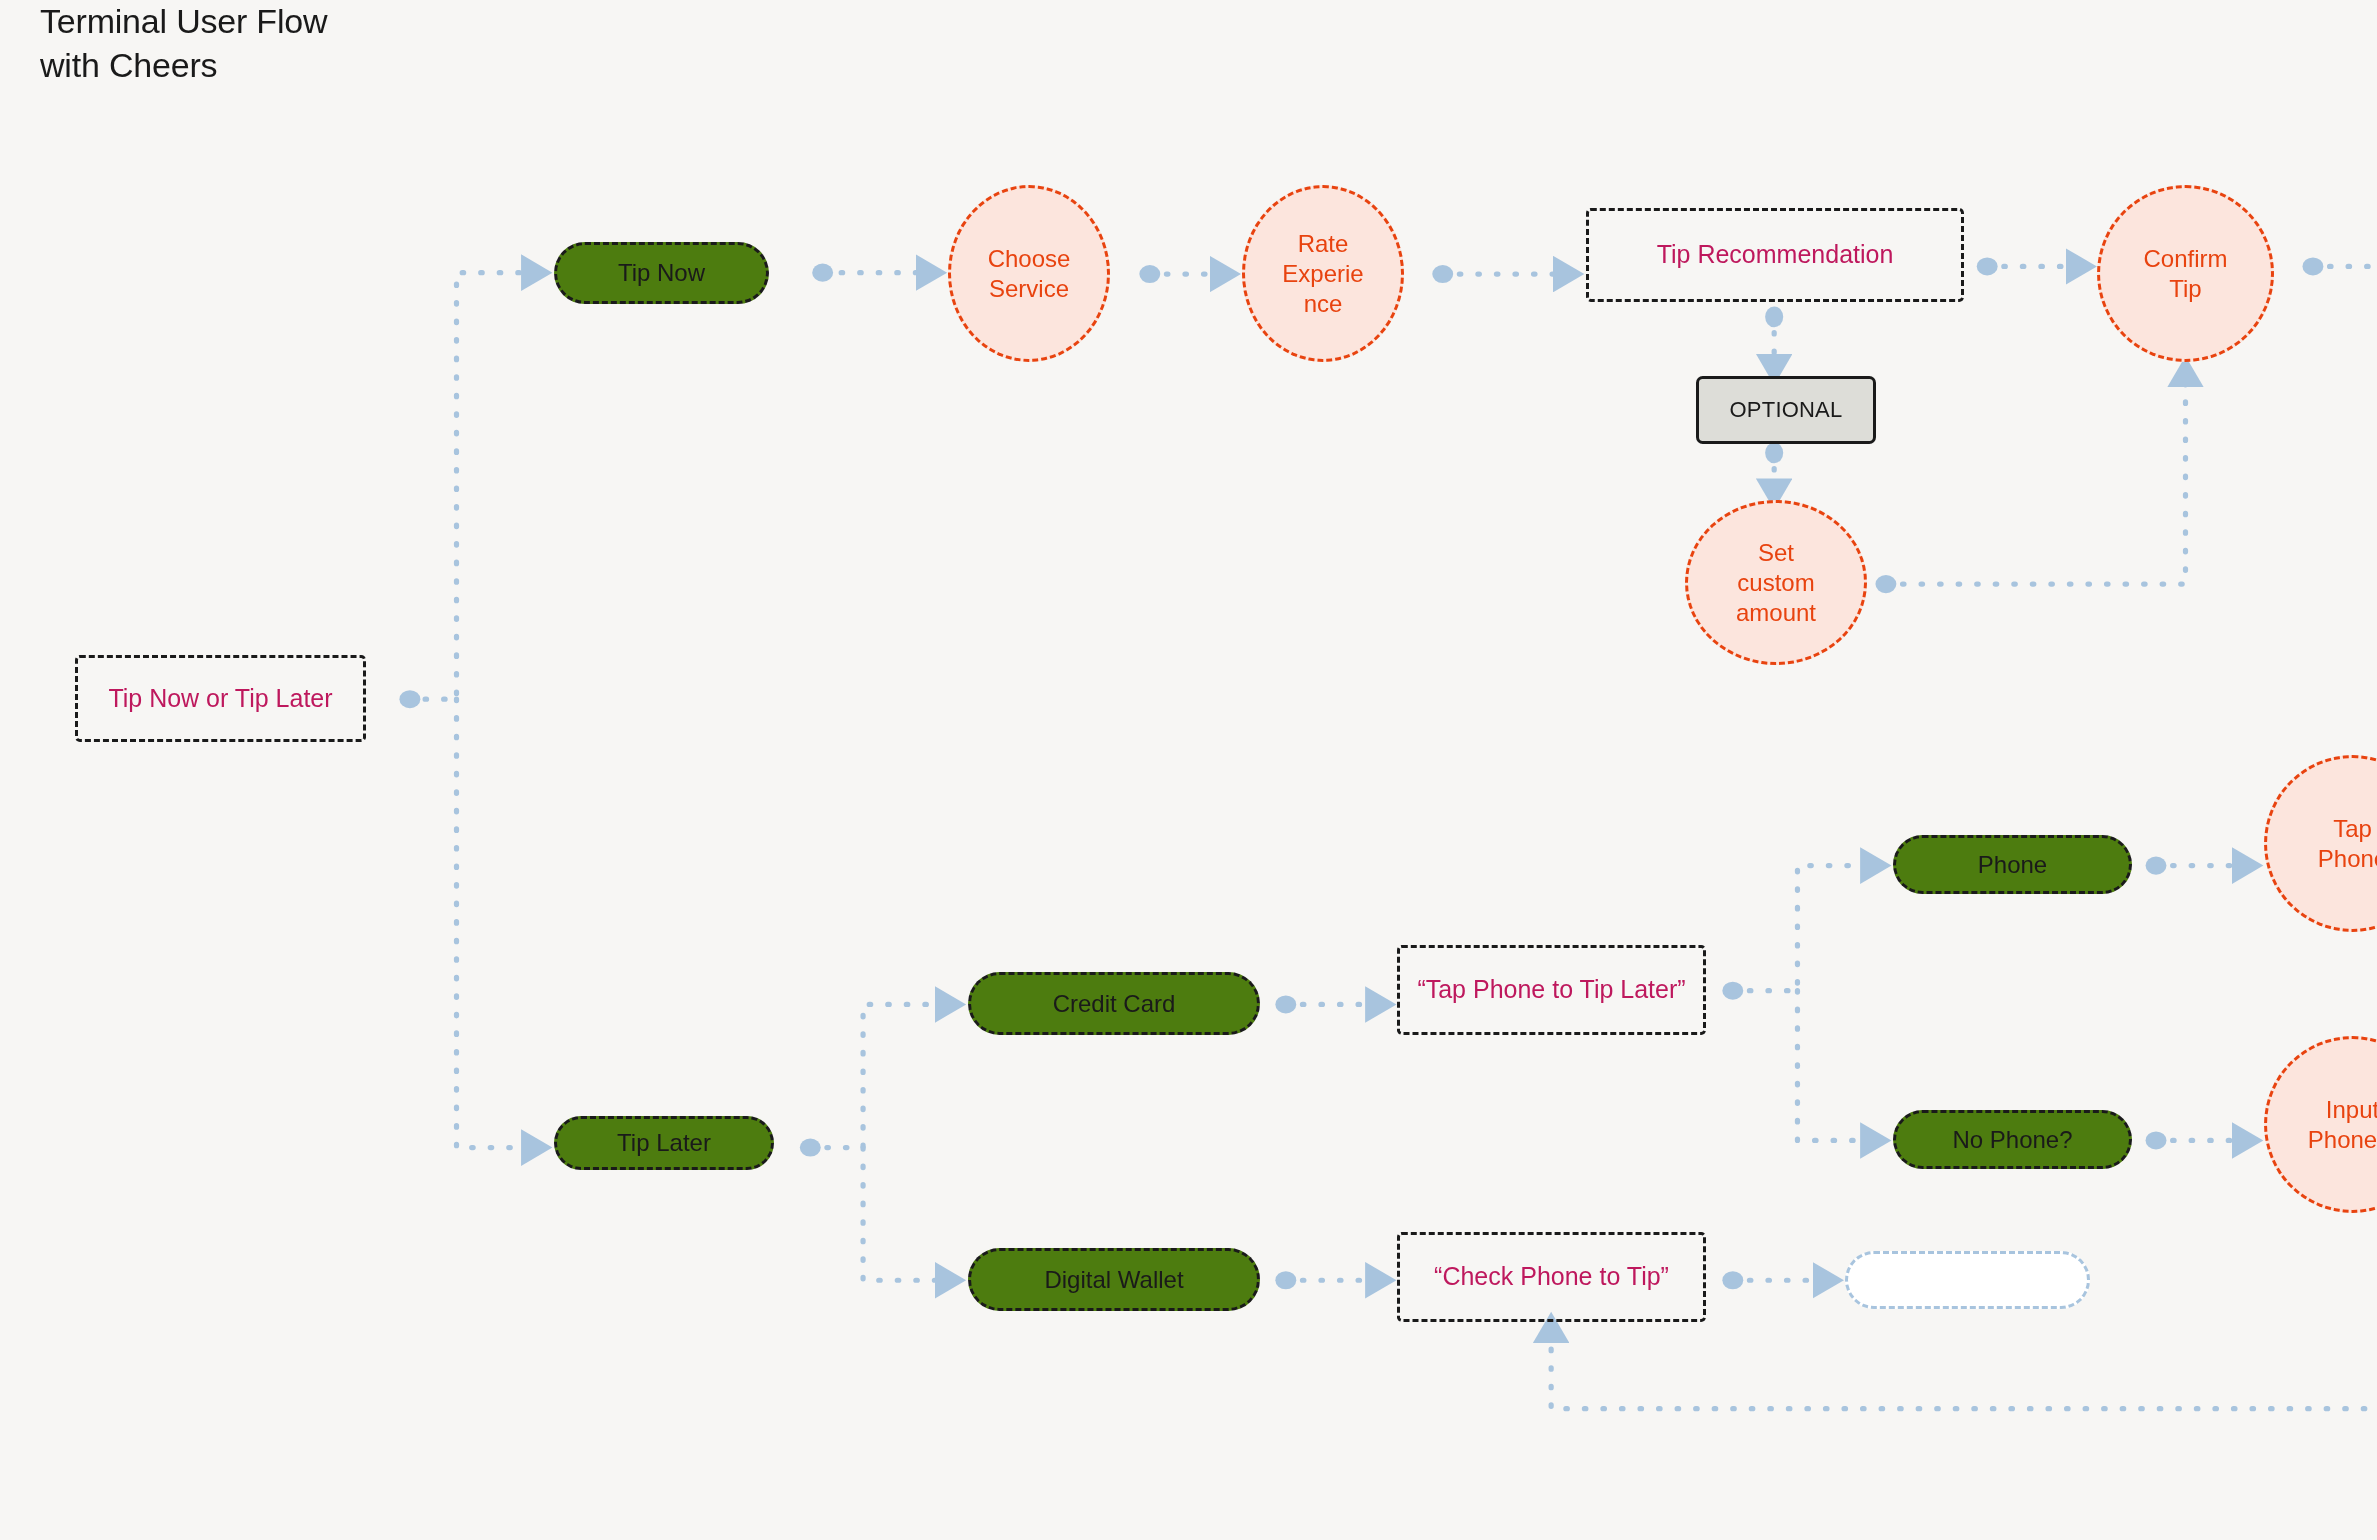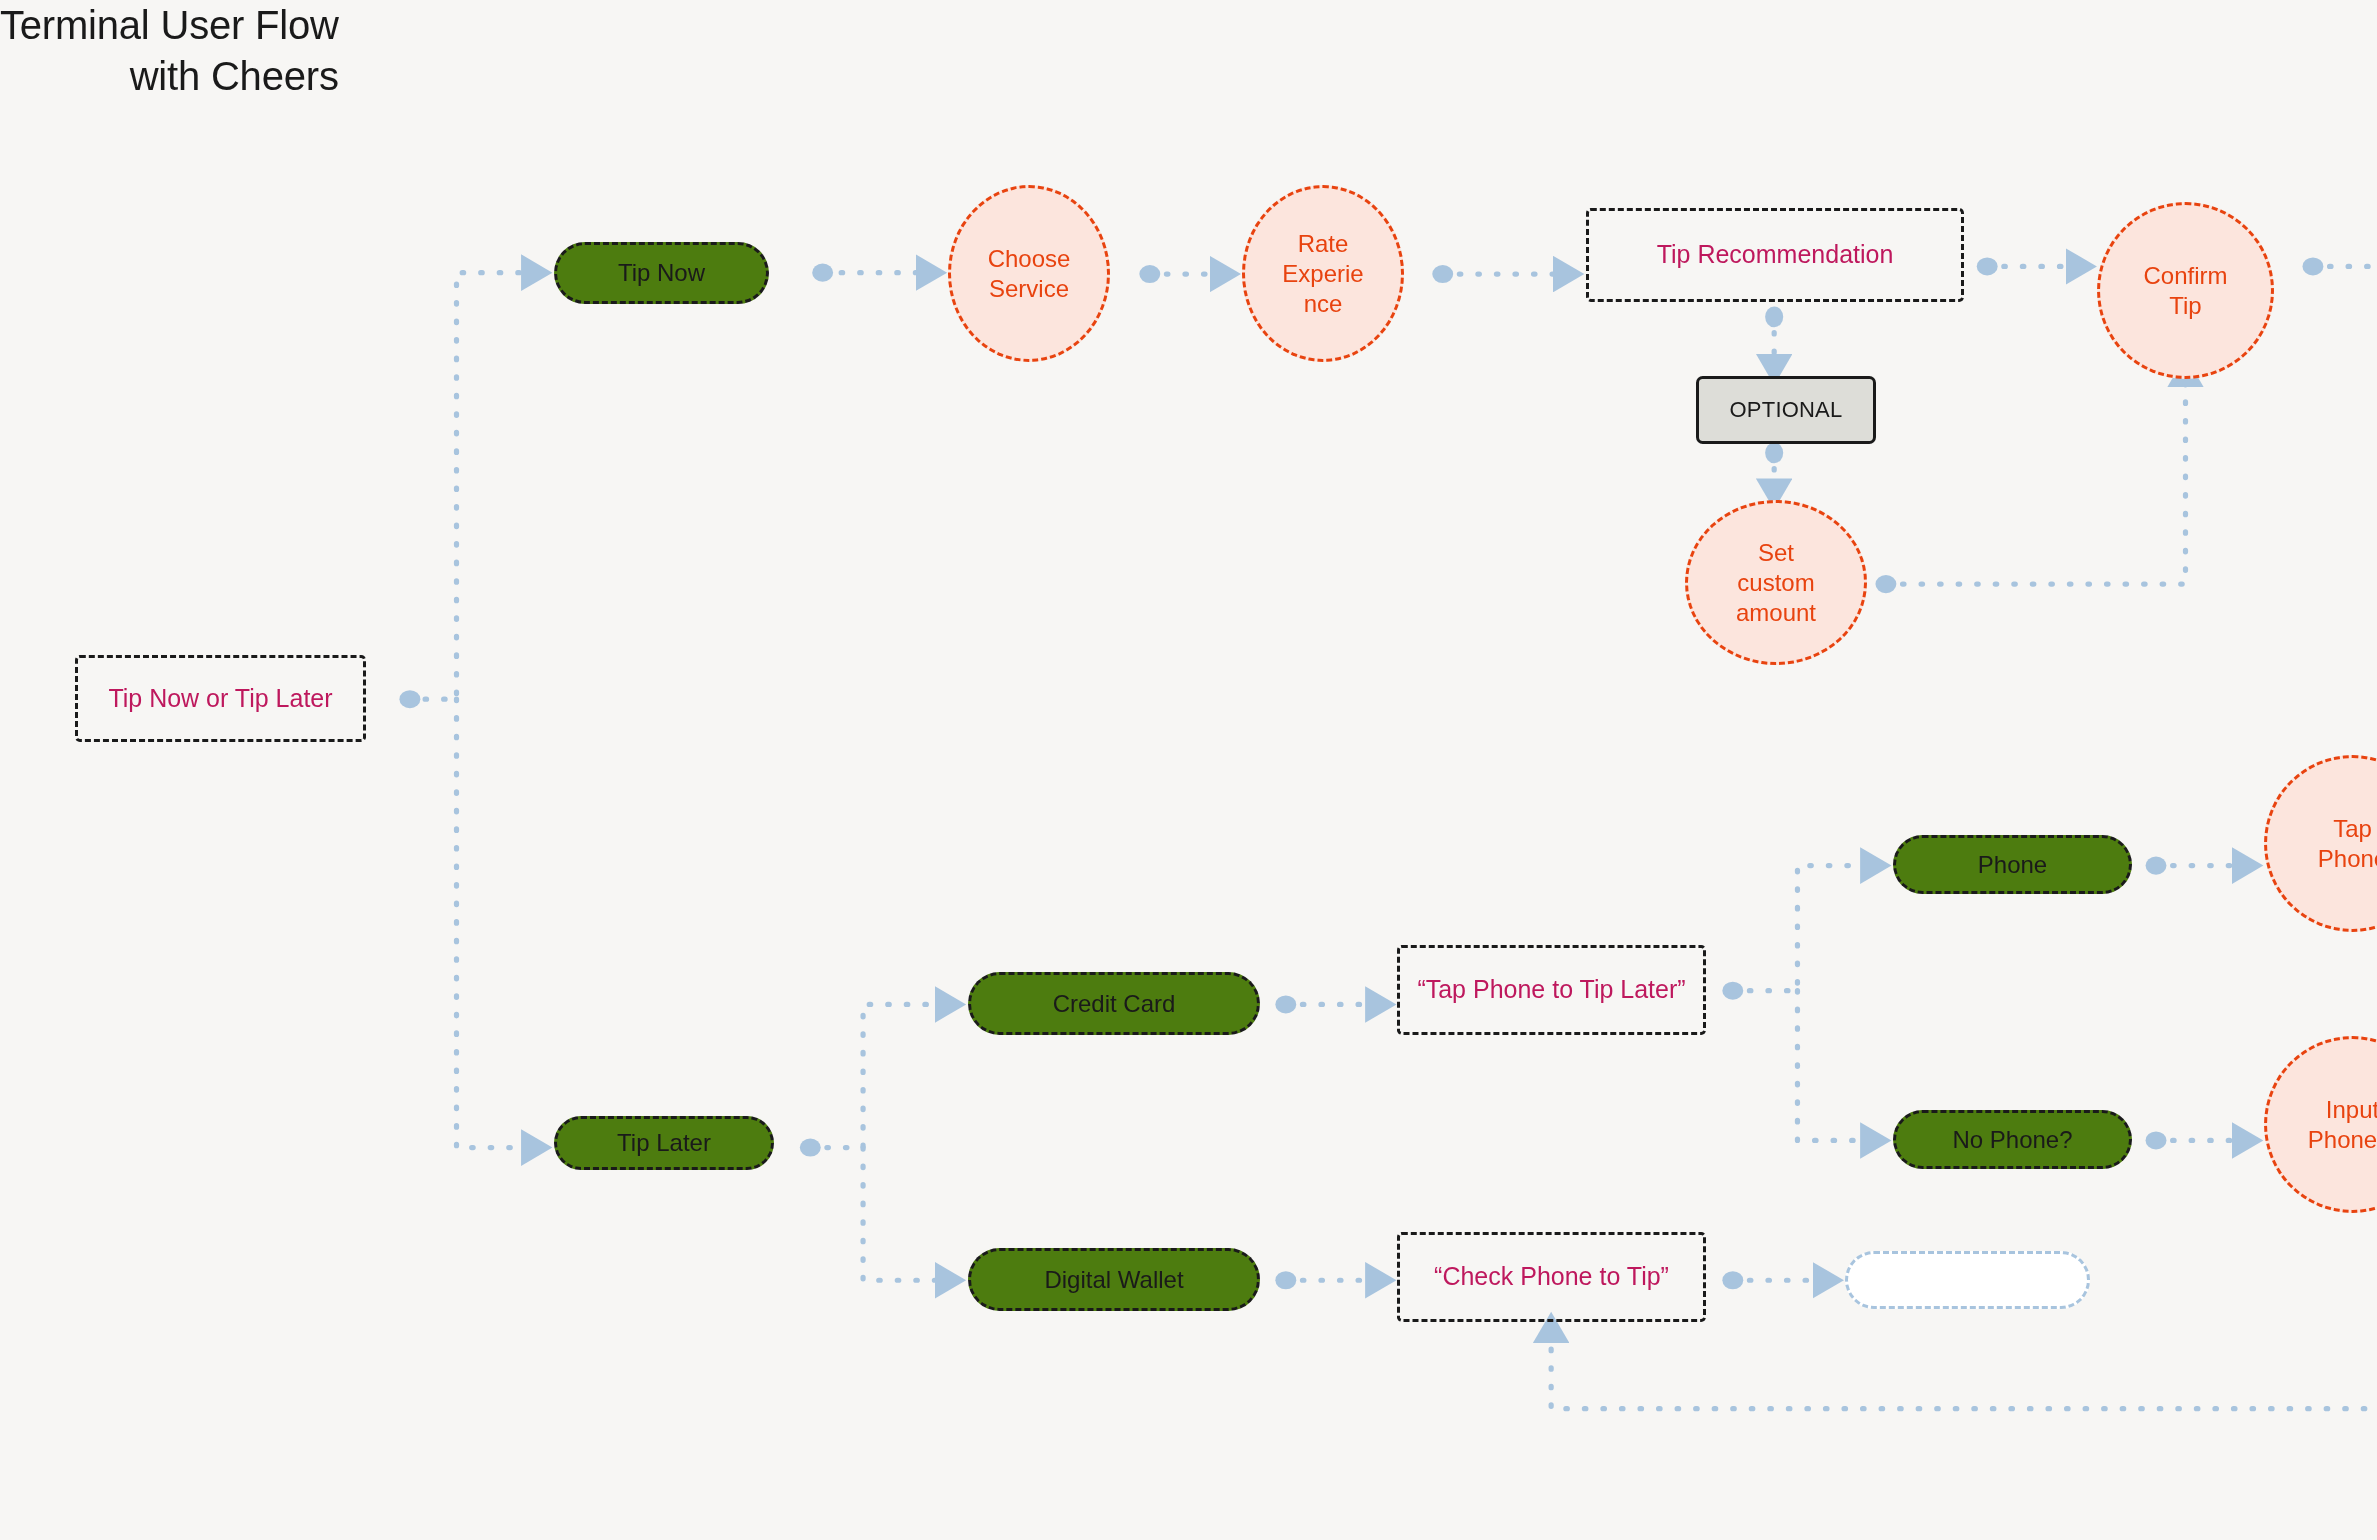--- a/index.html
+++ b/index.html
@@ -62,25 +62,26 @@
     background:#ddddd8;
     color:#1a1a1a;
     font-size:22px;
     letter-spacing:0.2px;
     margin-left:12px;
   }
 
   #page-title{
     position:absolute;
     color:#1a1a1a;
-    font-size:40px;
+    font-size:34px;
     line-height:1.28;
     letter-spacing:-0.2px;
     white-space:pre-line;
-    text-align:right;
+    text-align:left;
+    margin-left:40px;
   }
 </style>
 </head>
 <body>
 
 <div id="canvas">
 
   <div id="page-title">Terminal User Flow
 with Cheers</div>
 
@@ -174,21 +175,21 @@
   <div class="node tag" style="left:1684px;top:376px;width:180px;height:68px">
       <span>OPTIONAL</span>
     </div>
 
   <div class="node circle" style="left:1685px;top:500px;width:182px;height:165px">
     <span>Set</span>
     <span>custom</span>
     <span>amount</span>
   </div>
 
-  <div class="node circle" style="left:2097px;top:202px;width:177px;height:177px">
+  <div class="node circle" style="left:2097px;top:185px;width:177px;height:177px">
     <span>Confirm</span>
     <span>Tip</span>
   </div>
 
   <div class="node pill" style="left:968px;top:972px;width:292px;height:63px">
       <span>Credit Card</span>
     </div>
 
   <div class="node pill" style="left:968px;top:1248px;width:292px;height:63px">
       <span>Digital Wallet</span>

